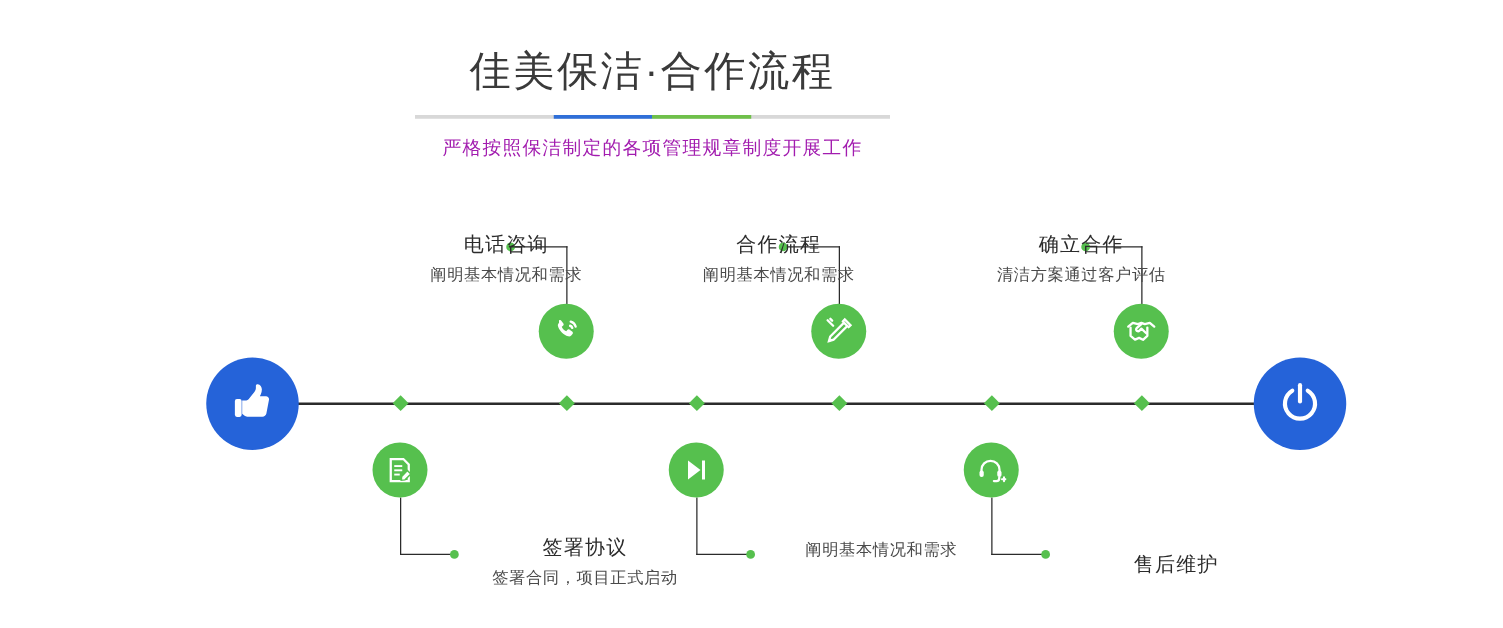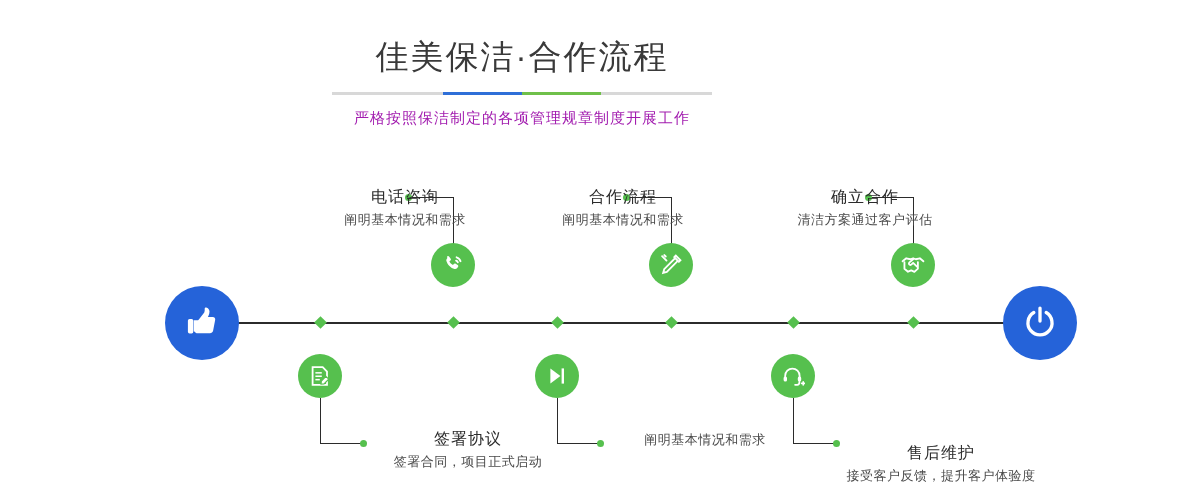--- a/index.html
+++ b/index.html
@@ -302,17 +302,16 @@
       <div class="title">签署协议</div>
       <div class="desc">签署合同，项目正式启动</div>
     </div>
 
     <div class="label below" style="left:553px; top:428px; width:280px;">
       <div class="desc">阐明基本情况和需求</div>
     </div>
 
     <div class="label below" style="left:789px; top:428px; width:280px;margin-top:14px;">
       <div class="title">售后维护</div>
-      <div class="desc">接受客户反馈，提升客户体验度</div>
     </div>
 
   </div>
 </div>
 
 </body></html>

